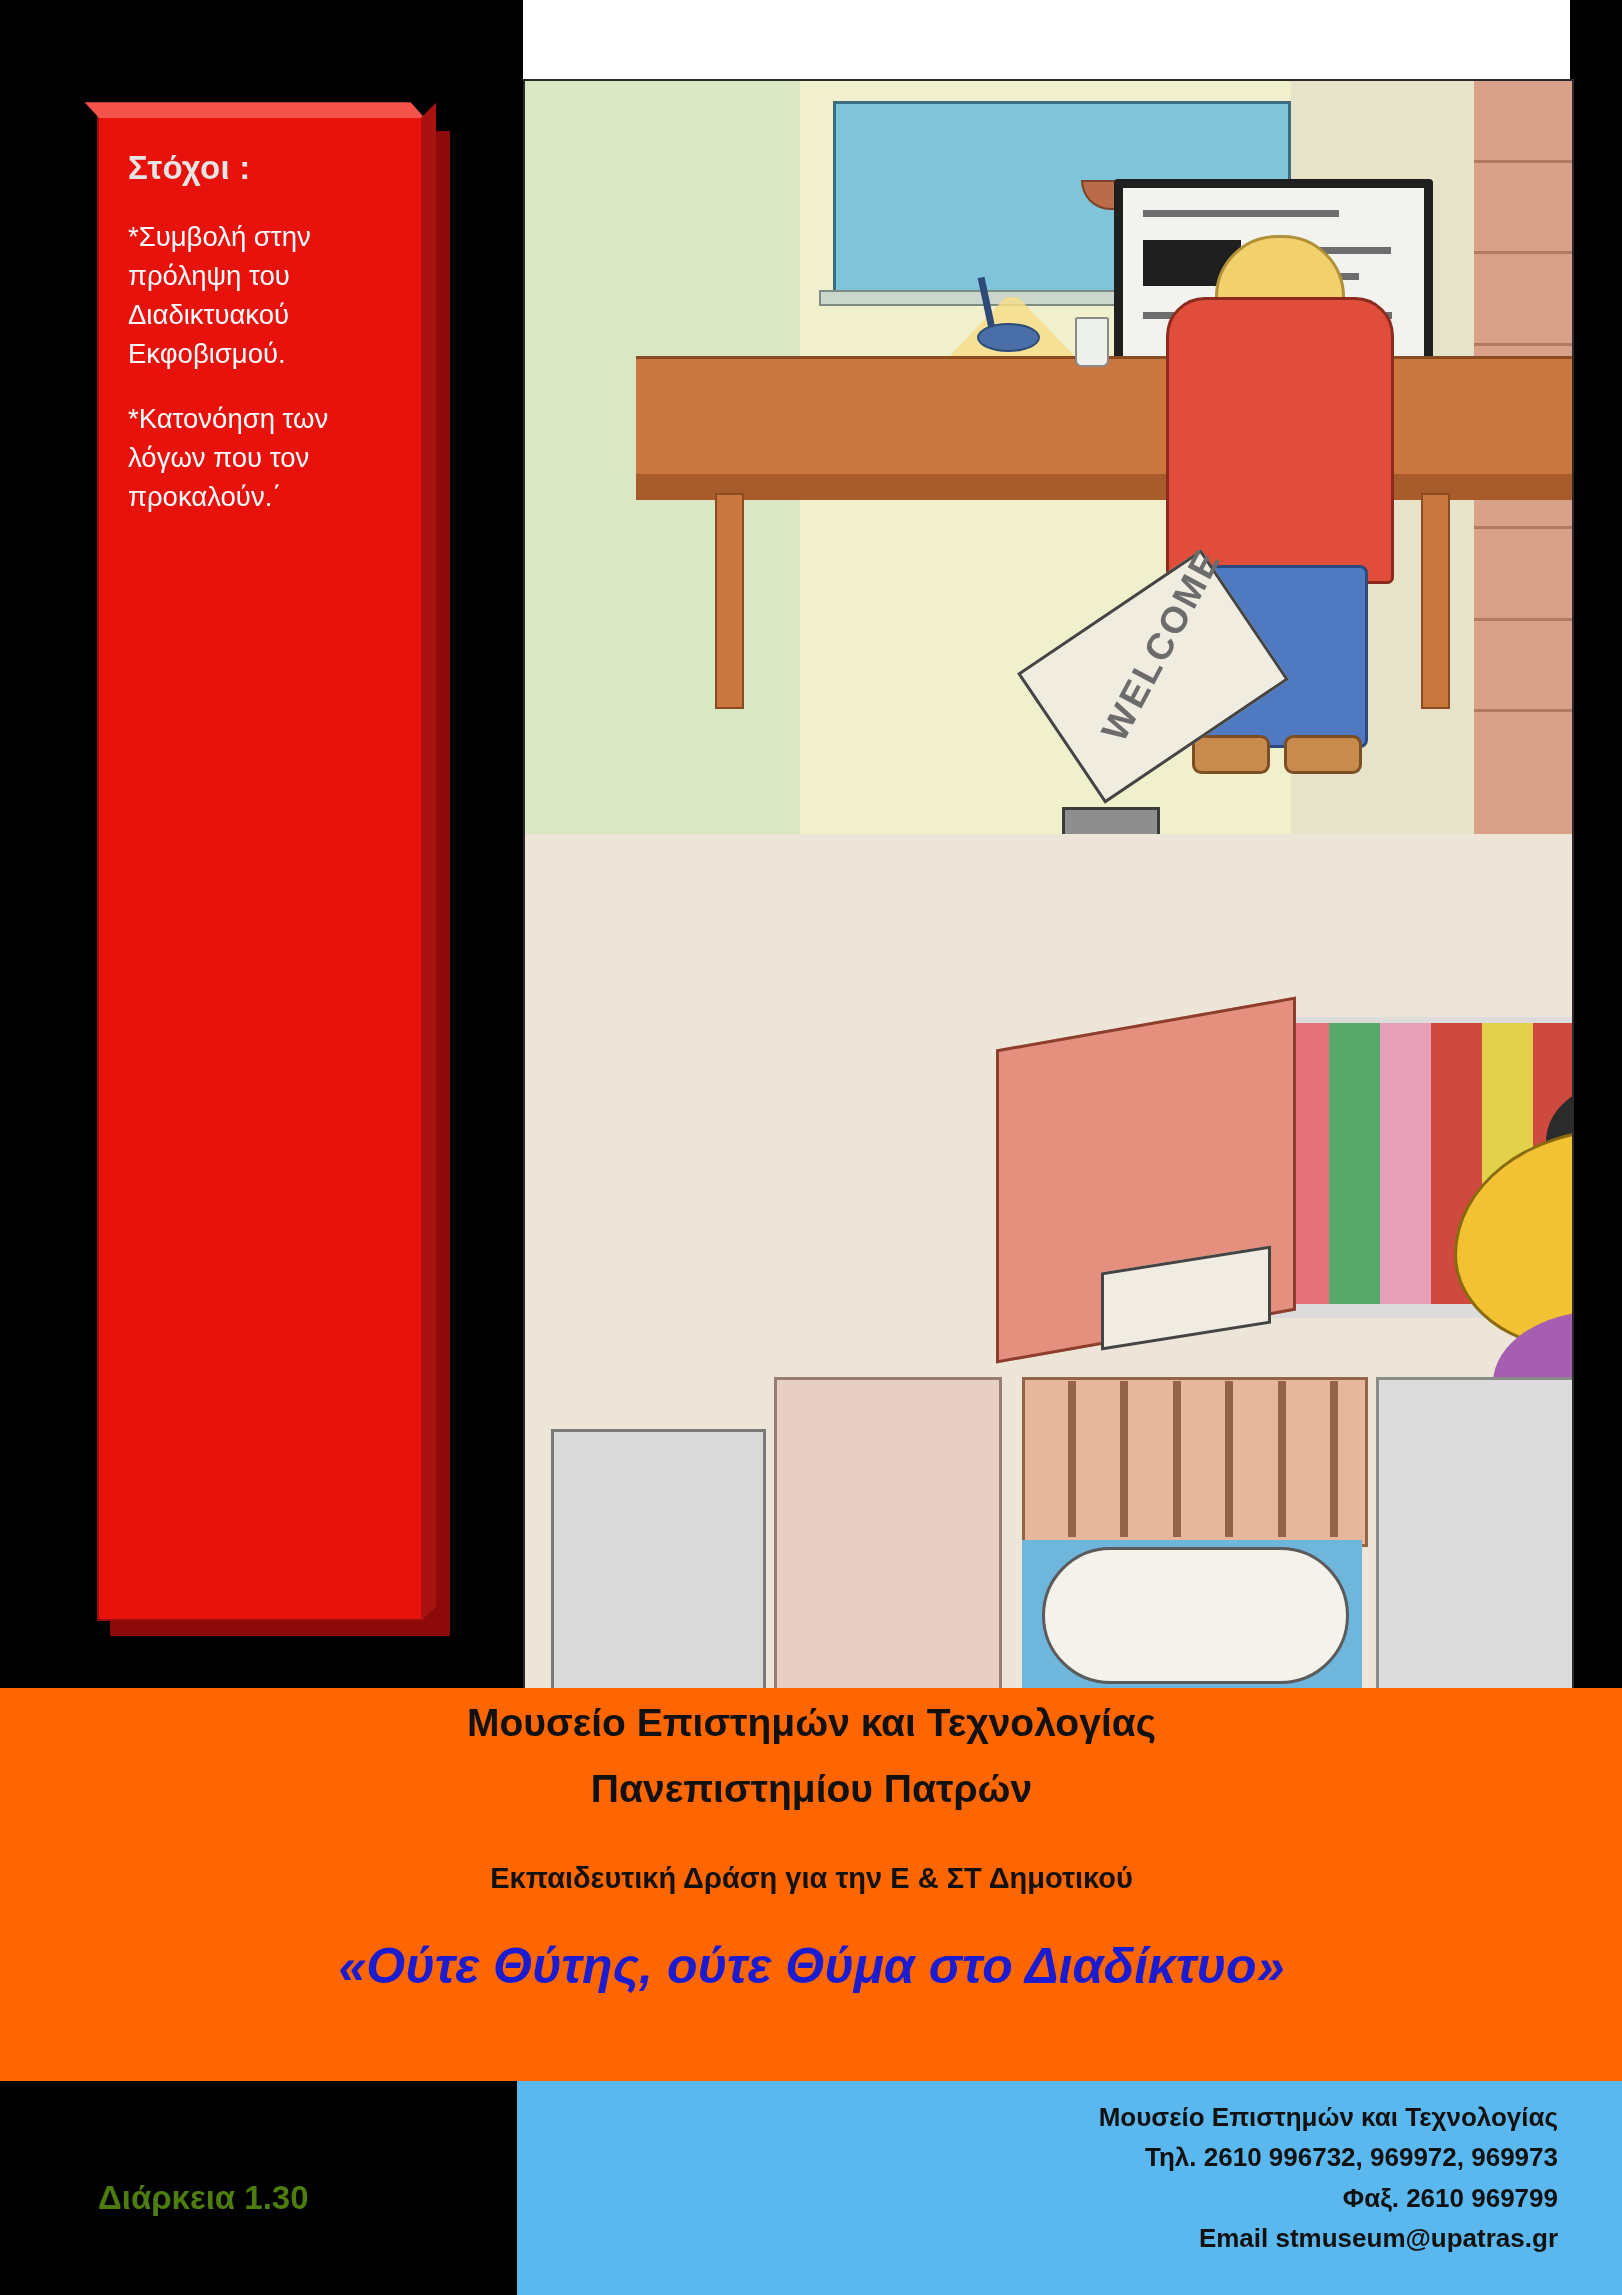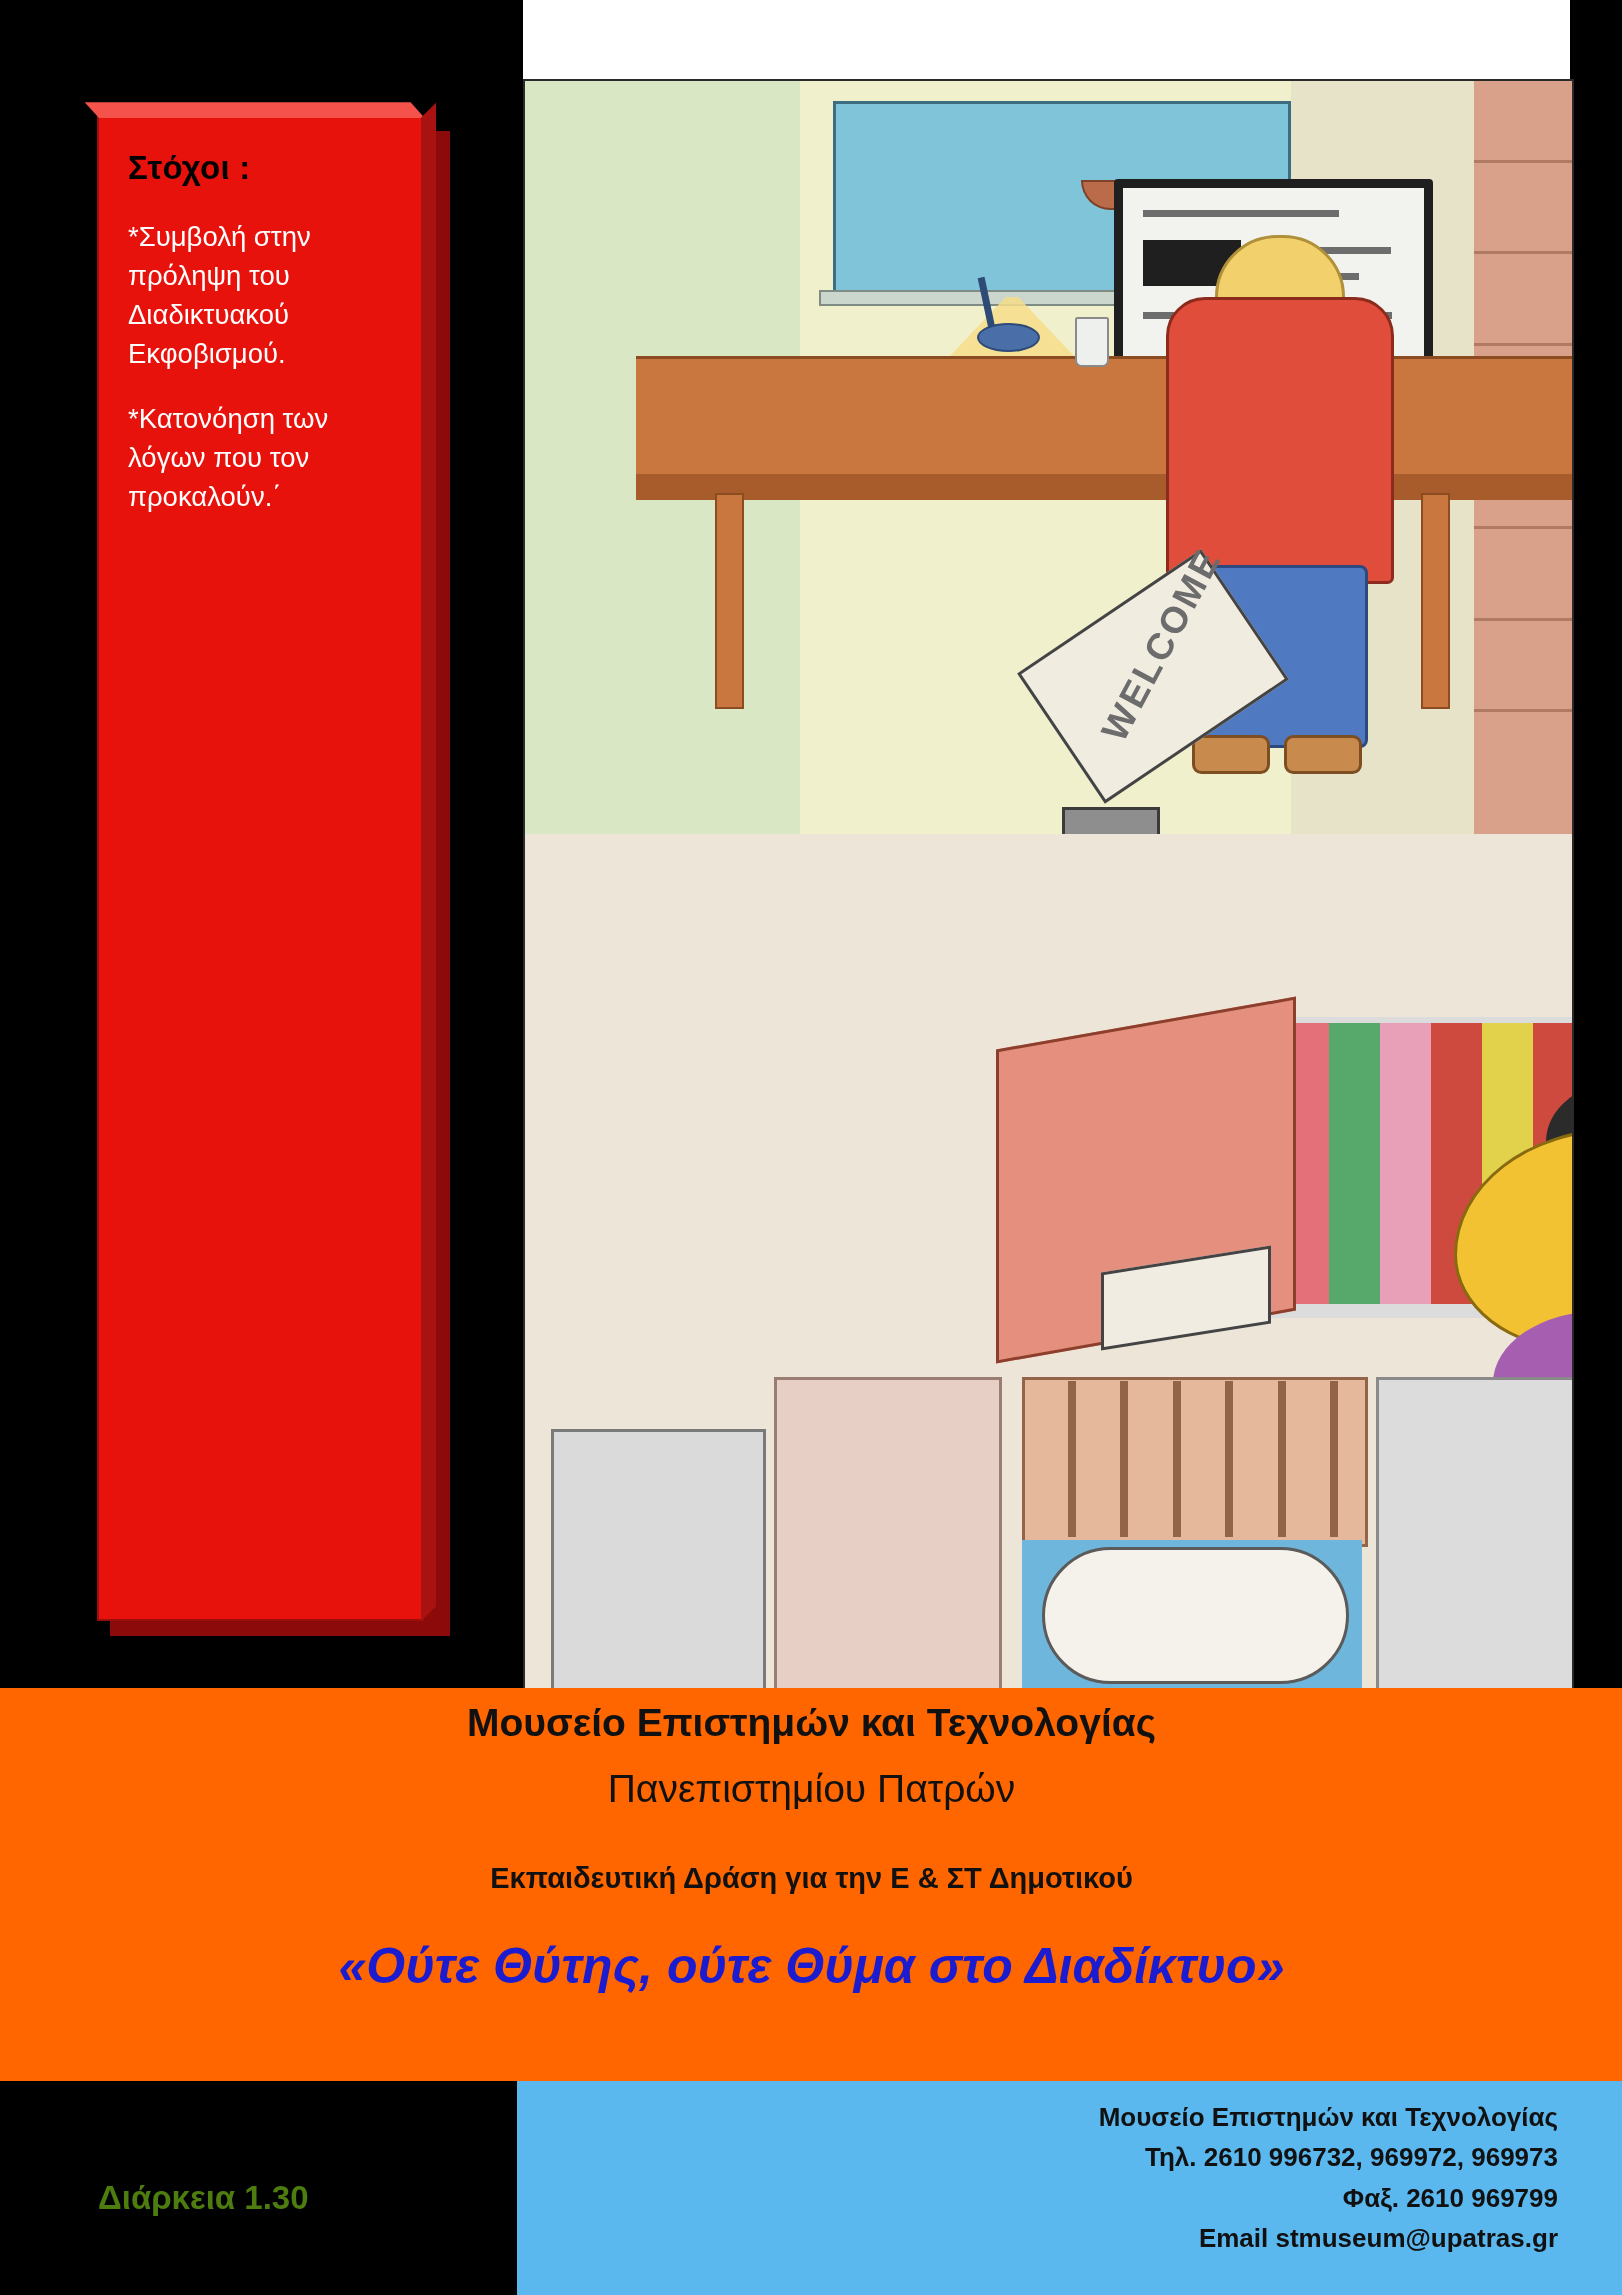--- a/index.html
+++ b/index.html
@@ -55,21 +55,21 @@
   .goals-box .side-bevel {
     position: absolute;
     right: -14.4px;
     top: -15.7px;
     width: 15.7px;
     height: 1519px;
     background: #a81210;
     clip-path: polygon(0 15.7px, 15.7px 0, 15.7px 1504px, 0 1519px);
   }
   .goals-title {
-    color: #000000;
+    color: #e5e5e5;
     font-size: 33px;
     font-weight: bold;
     margin: 0 0 30px 0;
     letter-spacing: 0.3px;
   }
   .goals-item {
     color: #ffffff;
     font-size: 27.5px;
     line-height: 1.42;
     margin: 0 0 26px 0;
@@ -165,21 +165,21 @@
     width: 1623px;
     height: 393px;
     background: #ff6600;
   }
   .band-line1 {
     position: absolute; left: 0; top: 1701px; width: 1623px;
     text-align: center; font-size: 39px; font-weight: bold; color: #111;
   }
   .band-line2 {
     position: absolute; left: 0; top: 1767px; width: 1623px;
-    text-align: center; font-size: 39px; font-weight: normal; color: #111;
+    text-align: center; font-size: 39px; font-weight: bold; color: #111;
   }
   .band-line3 {
     position: absolute; left: 0; top: 1862px; width: 1623px;
     text-align: center; font-size: 29px; font-weight: bold; color: #111;
   }
   .band-title {
     position: absolute; left: 0; top: 1937px; width: 1623px;
     text-align: center; font-size: 50px; font-weight: bold; color: #1b1bcf;
     font-style: italic;
   }

